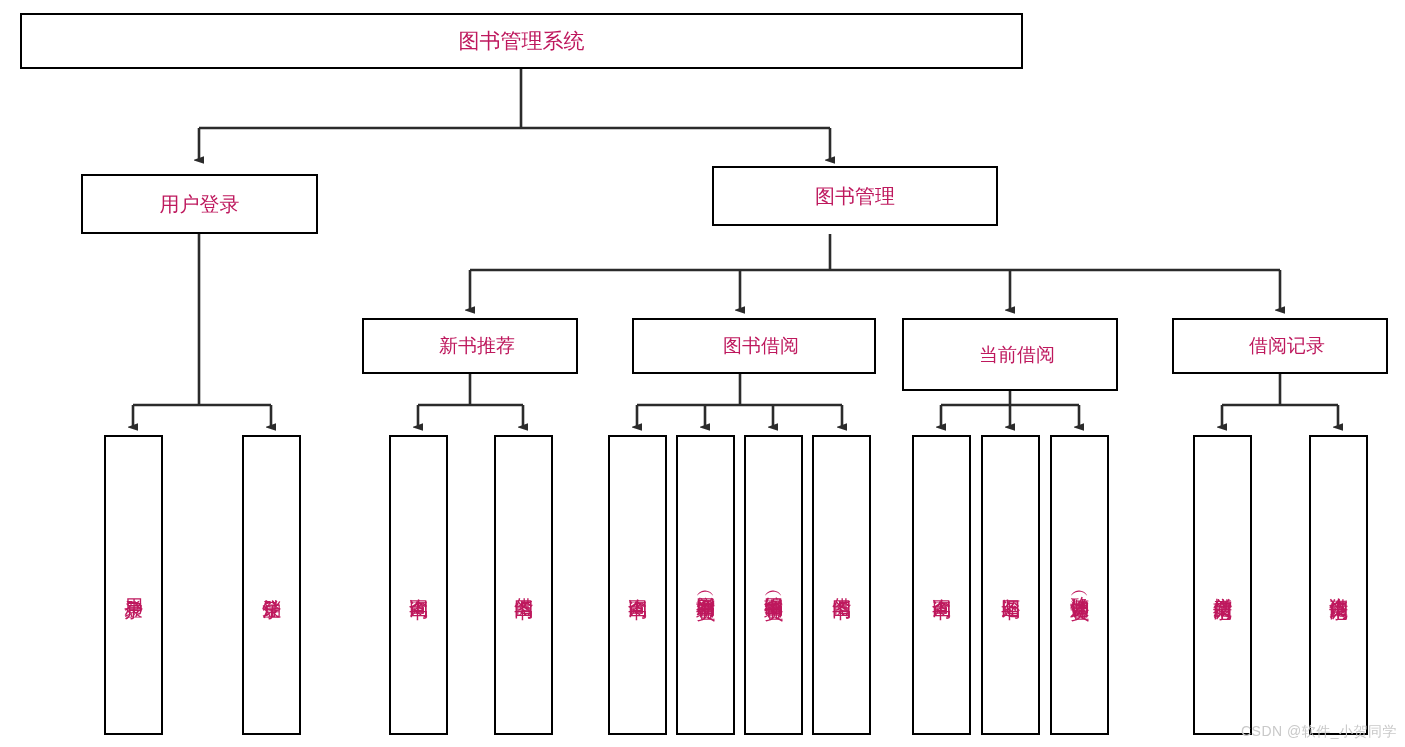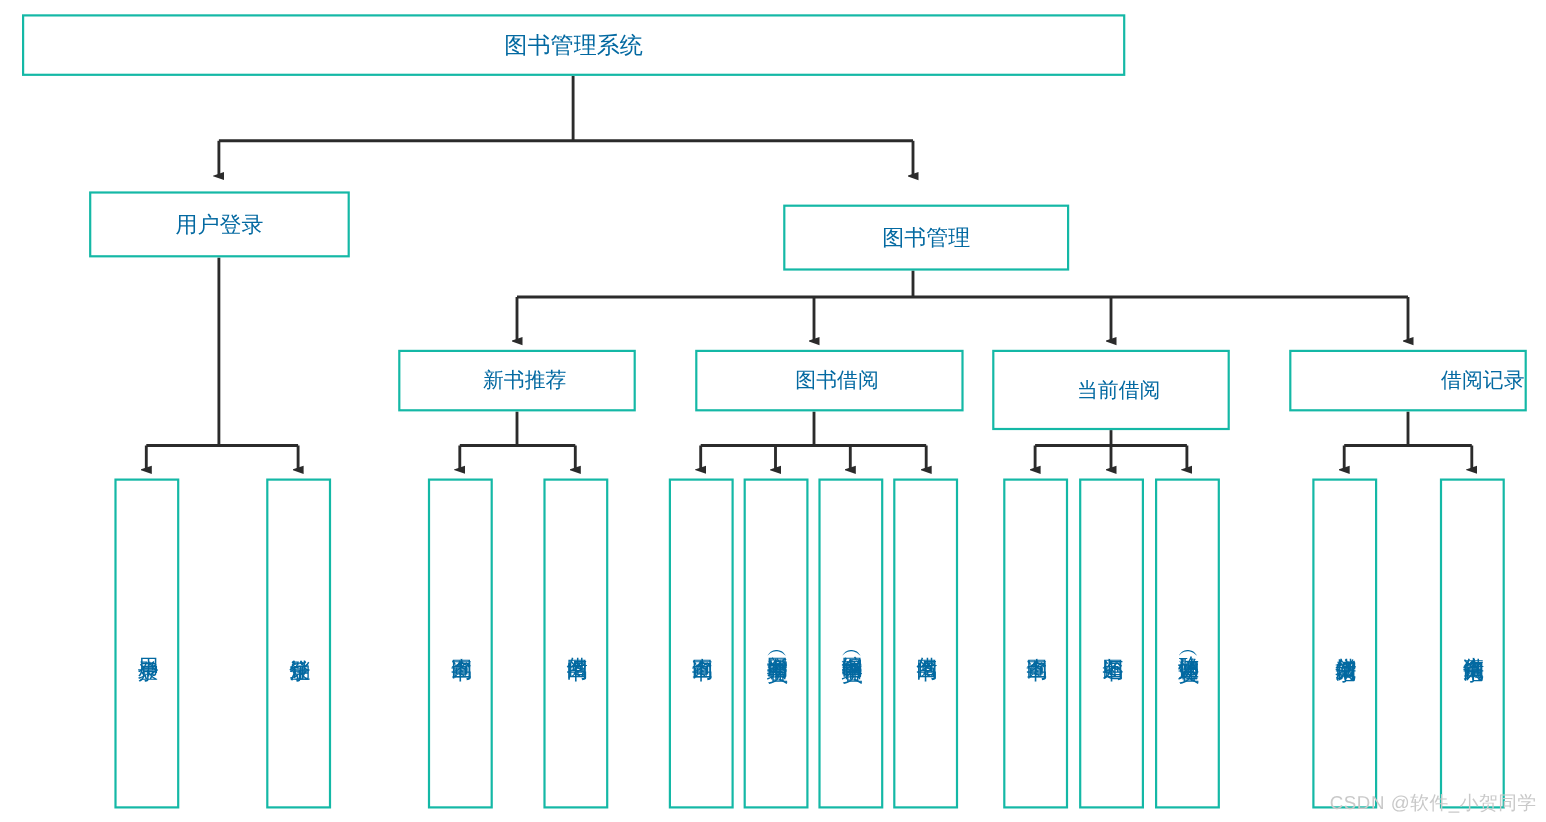--- a/index.html
+++ b/index.html
@@ -22,25 +22,25 @@
     left: 0;
     top: 0;
     width: 1405px;
     height: 747px;
     pointer-events: none;
   }
   .node {
     position: absolute;
     box-sizing: border-box;
     background: #ffffff;
-    border: 2px solid #14b8a6;
+    border: 2px solid #000000;
     display: flex;
     align-items: center;
     justify-content: center;
-    color: #0369a1;
+    color: #be185d;
   }
   .node-root {
     font-size: 21px;
   }
   .node-l1 {
     font-size: 20px;
   }
   .node-l2 {
     font-size: 19px;
     padding-left: 14px;
@@ -57,21 +57,21 @@
     text-align: center;
     white-space: nowrap;
   }
   .label {
     display: block;
   }
   .watermark {
     position: absolute;
     right: 8px;
     bottom: 6px;
-    font-size: 17px;
+    font-size: 14px;
     color: #c9c9c9;
     letter-spacing: 0.5px;
     white-space: nowrap;
   }
 </style>
 </head>
 <body>
 
 <div id="canvas">
 
@@ -125,34 +125,34 @@
     </g>
   </svg>
 
   <div class="node node-root" style="left:20px; top:13px; width:1003px; height:56px;">
     <span class="label">图书管理系统</span>
   </div>
 
   <div class="node node-l1" style="left:81px; top:174px; width:237px; height:60px;">
     <span class="label">用户登录</span>
   </div>
-  <div class="node node-l1" style="left:712px; top:186px; width:260px; height:60px;font-family:Liberation Mono, monospace;">
+  <div class="node node-l1" style="left:712px; top:166px; width:286px; height:60px;font-family:Liberation Mono, monospace;">
     <span class="label">图书管理</span>
   </div>
 
   <div class="node node-l2" style="left:362px; top:318px; width:216px; height:56px;">
     <span class="label">新书推荐</span>
   </div>
   <div class="node node-l2" style="left:632px; top:318px; width:244px; height:56px;">
     <span class="label">图书借阅</span>
   </div>
   <div class="node node-l2" style="left:902px; top:318px; width:216px; height:73px;">
     <span class="label">当前借阅</span>
   </div>
-  <div class="node node-l2" style="left:1172px; top:318px; width:216px; height:56px;justify-content:flex-end;">
+  <div class="node node-l2" style="left:1172px; top:318px; width:216px; height:56px;">
     <span class="label">借阅记录</span>
   </div>
 
   <div class="node node-leaf" style="left:104px; top:435px; width:59px; height:300px;">
     <span class="label">用户登录</span>
   </div>
   <div class="node node-leaf" style="left:242px; top:435px; width:59px; height:300px;">
     <span class="label">注销登录</span>
   </div>
 

